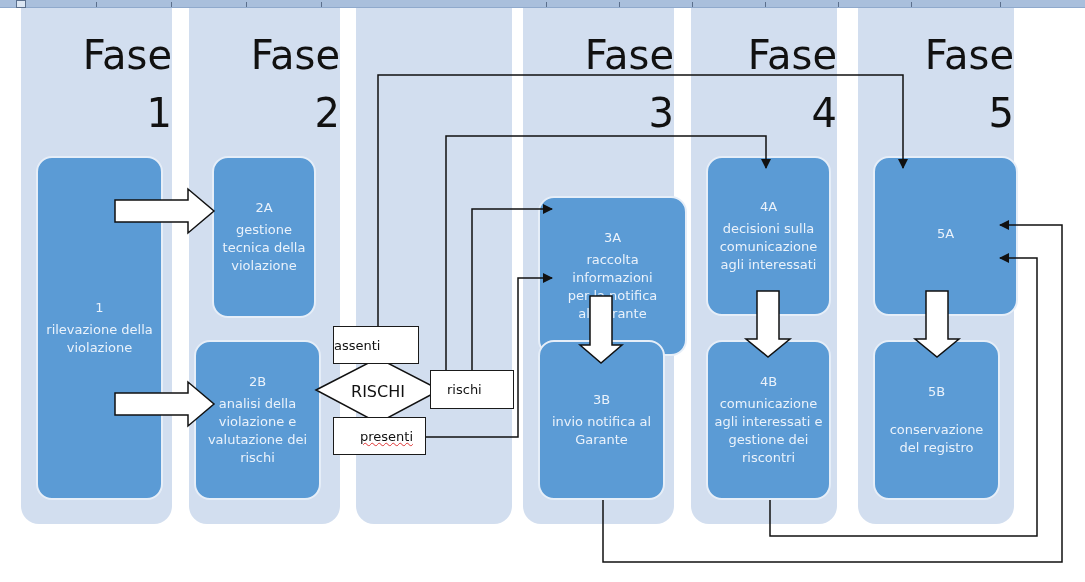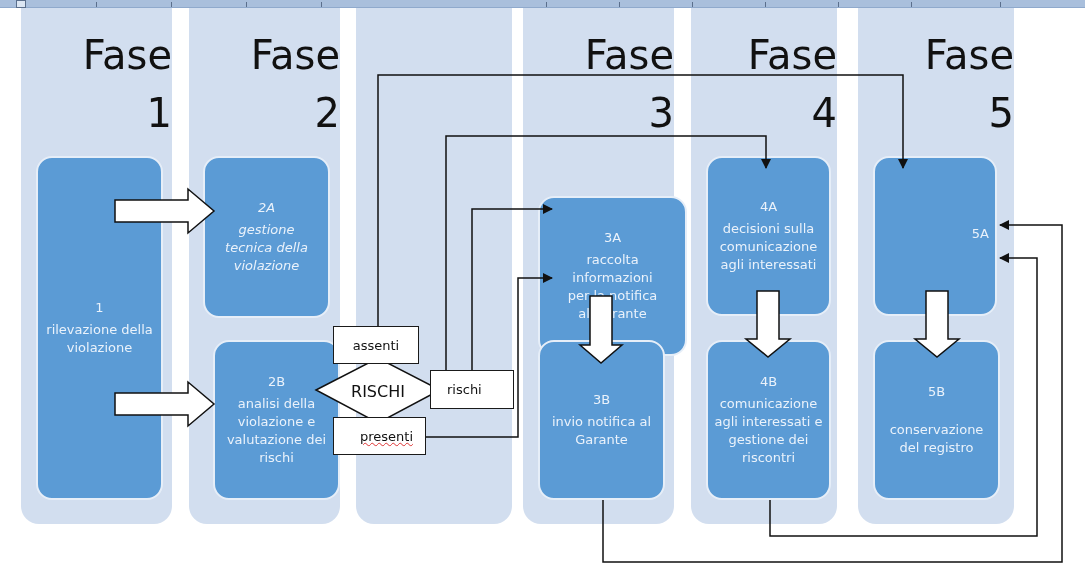--- a/index.html
+++ b/index.html
@@ -30,21 +30,21 @@
     position:absolute; background:#5b9bd5; border:2px solid #e6eef8;
     border-radius:16px; color:#eaf2fb; text-align:center;
     font-size:13px; line-height:18px; box-sizing:border-box;
     display:flex; flex-direction:column; justify-content:center; align-items:center;
     padding:0 6px;
   }
   .box .code { margin-bottom:4px; }
   .label-box {
     position:absolute; background:#ffffff; border:1.5px solid #1a1a1a;
     box-sizing:border-box; font-size:13px; color:#111;
-    display:flex; align-items:center; justify-content:center;
+    display:flex; align-items:center; justify-content:flex-start;
   }
   .squiggle { text-decoration:underline wavy #d33; text-decoration-thickness:1px; }
   svg.overlay { position:absolute; left:0; top:0; }
   .diamond-text {
     position:absolute; font-size:16px; color:#111; text-align:center;
     width:60px;
   }
 </style>
 </head>
 <body>
@@ -99,25 +99,25 @@
     <div>Fase</div>
     <div>5</div>
   </div>
 </div>
 
 <div class="box" style="left:36px;top:156px;width:127px;height:344px;">
   <div class="code">1</div>
   <div style="width:120px">rilevazione della violazione</div>
 </div>
 
-<div class="box" style="left:203px;top:156px;width:127px;height:162px;font-style:italic;">
+<div class="box" style="left:212px;top:156px;width:104px;height:162px;">
   <div class="code">2A</div>
   <div style="width:92px">gestione tecnica della violazione</div>
 </div>
-<div class="box" style="left:213px;top:340px;width:127px;height:160px;">
+<div class="box" style="left:194px;top:340px;width:127px;height:160px;">
   <div class="code">2B</div>
   <div style="width:110px">analisi della violazione e valutazione dei rischi</div>
 </div>
 
 <div class="box" style="left:538px;top:168px;width:149px;height:160px;margin-top:28px;">
   <div class="code">3A</div>
   <div style="width:100px">raccolta informazioni per la notifica al Garante</div>
 </div>
 <div class="box" style="left:538px;top:340px;width:127px;height:160px;">
   <div class="code">3B</div>
@@ -126,21 +126,21 @@
 
 <div class="box" style="left:706px;top:156px;width:125px;height:160px;">
   <div class="code">4A</div>
   <div style="width:112px">decisioni sulla comunicazione agli interessati</div>
 </div>
 <div class="box" style="left:706px;top:340px;width:125px;height:160px;">
   <div class="code">4B</div>
   <div style="width:112px">comunicazione agli interessati e gestione dei riscontri</div>
 </div>
 
-<div class="box" style="left:873px;top:156px;width:124px;height:160px;align-items:flex-end;">
+<div class="box" style="left:873px;top:156px;width:145px;height:160px;">
   <div class="code">5A</div>
 </div>
 <div class="box" style="left:873px;top:340px;width:127px;height:160px;gap:16px;">
   <div class="code">5B</div>
   <div style="width:100px">conservazione del registro</div>
 </div>
 
 <svg class="overlay" width="1085" height="582" viewBox="0 0 1085 582">
   <defs>
     <marker id="ah" markerWidth="10" markerHeight="10" refX="9" refY="5" orient="auto" markerUnits="userSpaceOnUse">

